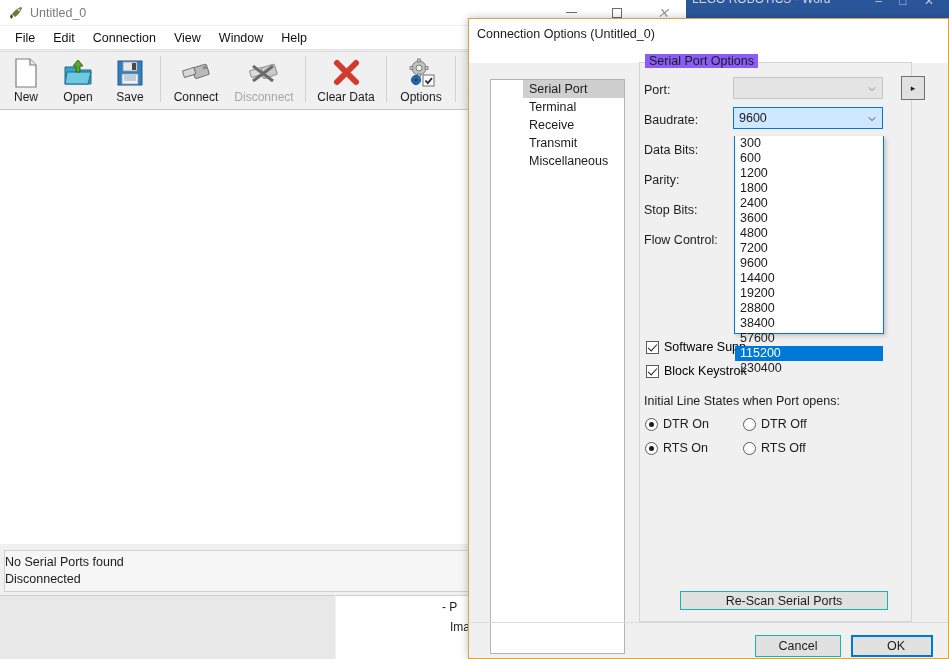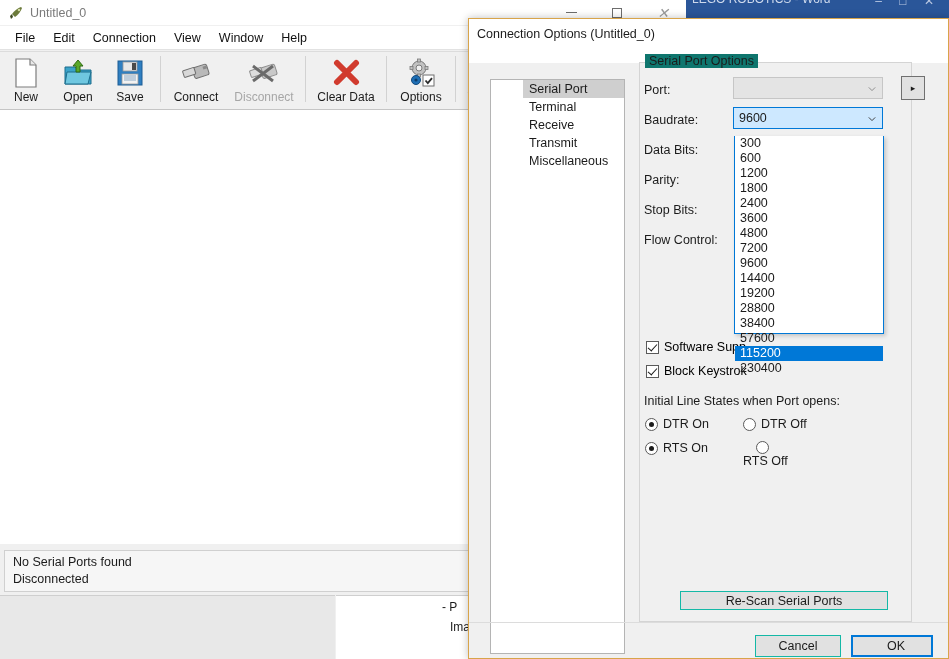--- a/index.html
+++ b/index.html
@@ -96,21 +96,21 @@
 
   
   .statusbar {
     position: absolute; left: 0; top: 548px; width: 686px; height: 46px;
     background: #f0f0f0;
     display: flex; align-items: stretch;
     padding: 2px 4px;
   }
   .status-box {
     flex: 1; border: 1px solid #d0d0d0; background: #f6f6f6;
-    padding: 4px 8px; display: flex; flex-direction: column; justify-content: center;
+    padding: 4px 0; display: flex; flex-direction: column; justify-content: center;
   }
   .status-line { font-size: 12.5px; color: #1b1b1b; line-height: 17px; }
   .leds {
     width: 32px; margin-left: 4px; border: 1px solid #d0d0d0; background: #f6f6f6;
     display: flex; flex-direction: column; align-items: center; justify-content: center; gap: 2px;
   }
   .led {
     width: 15px; height: 15px; border-radius: 50%;
     background: radial-gradient(circle at 35% 30%, #fdfdfd 0%, #e6e6e6 45%, #bdbdbd 100%);
     border: 1px solid #b4b4b4;
@@ -153,21 +153,21 @@
   .cat-item { padding: 1px 6px; font-size: 12.5px; line-height: 16px; color:#1b1b1b; cursor: default; }
   .cat-item.selected { background: #cfcfcf; }
 
   .group {
     position: absolute; left: 170px; top: 32px; width: 273px; height: 556px;
     border: 1px solid #d4d4d4;
     border-radius: 0;
   }
   .group-title {
     position: absolute; left: 177px; top: 25px;
-    background: #0f766e; padding: 0 4px; font-size: 12.5px; color: #1b1b1b;
+    background: #8b5cf6; padding: 0 4px; font-size: 12.5px; color: #1b1b1b;
   }
 
   .frow { position: absolute; left: 175px; font-size: 12.5px; color: #1b1b1b; }
 
   .combo {
     position: absolute; height: 22px; border: 1px solid #b4b4b4;
     background: #ffffff; display: flex; align-items: center;
     padding-left: 5px; font-size: 12.5px; color: #1b1b1b;
   }
   .combo .arrow {
@@ -452,21 +452,21 @@
         <span>DTR On</span>
       </div>
       <div class="radio-row" style="left:274px; top:368px;">
         <span class="radio"></span>
         <span>DTR Off</span>
       </div>
       <div class="radio-row" style="left:176px; top:392px;">
         <span class="radio on"></span>
         <span>RTS On</span>
       </div>
-      <div class="radio-row" style="left:274px; top:392px;flex-direction:column;">
+      <div class="radio-row" style="left:274px; top:392px;">
         <span class="radio"></span>
         <span>RTS Off</span>
       </div>
 
       <div class="btn" style="position:absolute; left:211px; top:542px; width:208px; height:19px;">
         <span>Re-Scan Serial Ports</span>
       </div>
 
       <div class="dlg-sep" style="top:573px;"></div>
 

